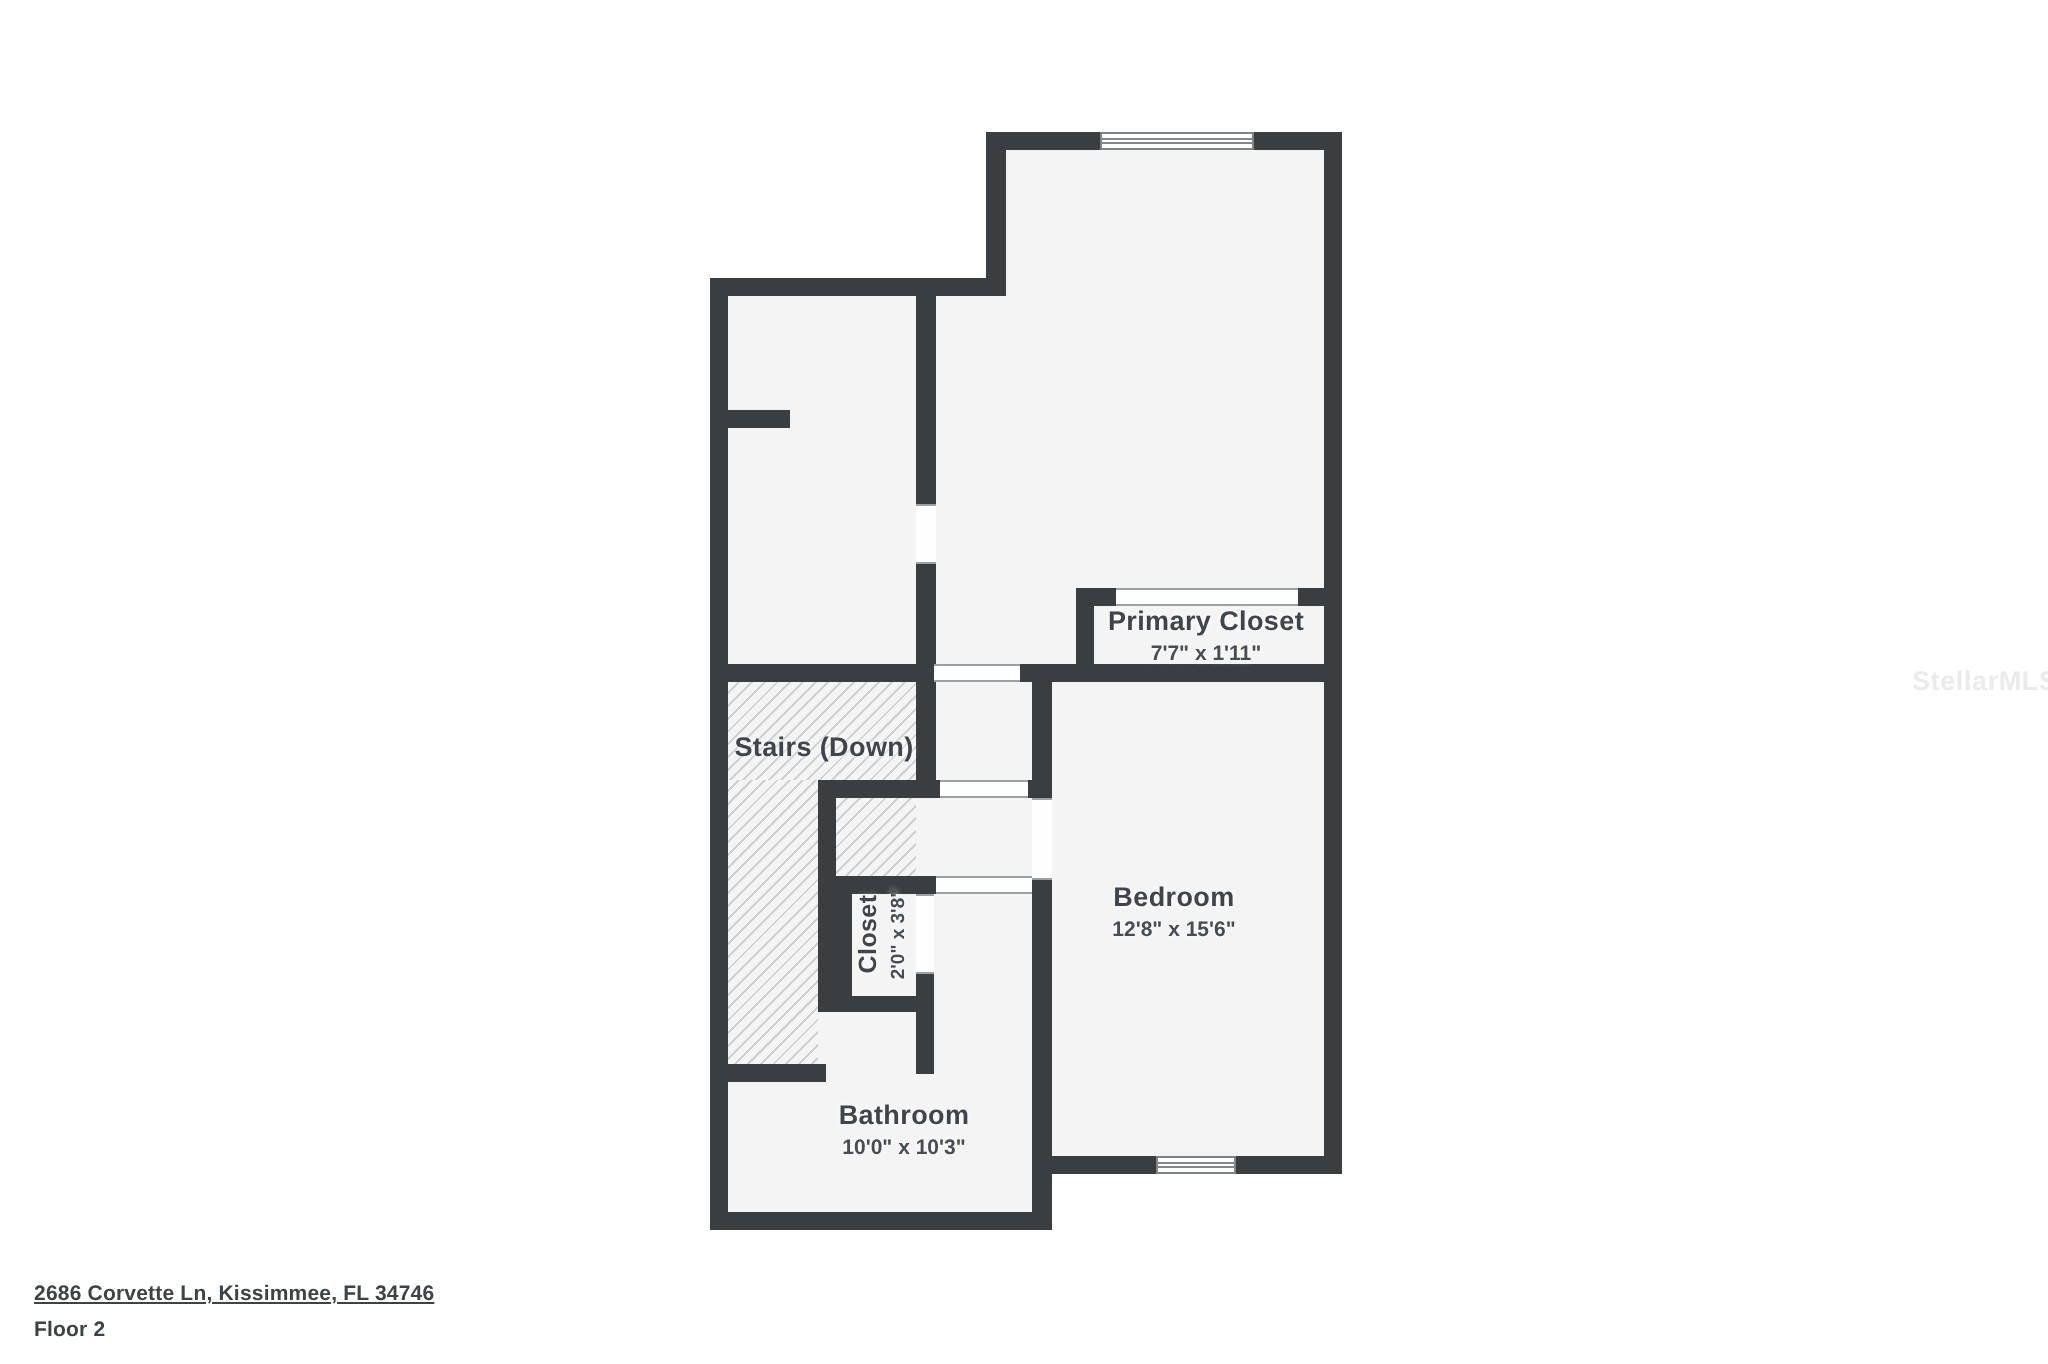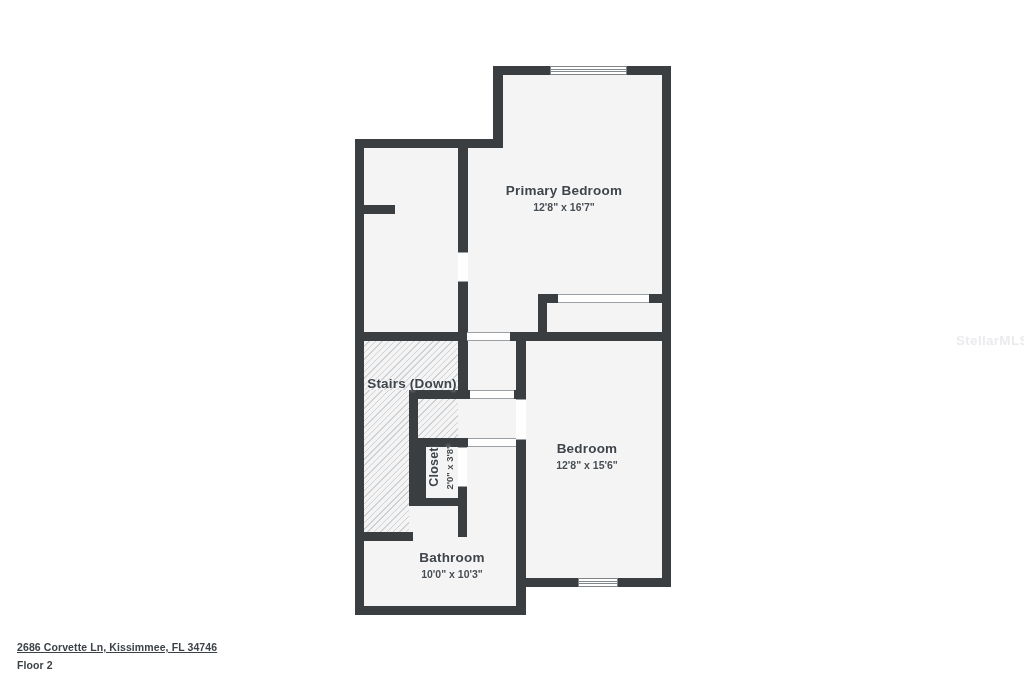--- a/index.html
+++ b/index.html
@@ -76,28 +76,28 @@
   <div class="opening-h" style="left:468px;top:438px;width:48px;height:9px;"></div>
   <div class="opening-v" style="left:458px;top:447px;width:9px;height:40px;"></div>
 
   <div class="window" style="left:550px;top:66px;width:77px;height:9px;">
       <div class="pane"></div>
     </div>
   <div class="window" style="left:578px;top:578px;width:40px;height:9px;">
       <div class="pane"></div>
     </div>
 
-  <div class="room-label" style="left:564px;top:198px;">
-    <span class="name">Primary Bedroom</span>
-    <span class="dims">12'8" x 16'7"</span>
+
+
+  <div class="room-label" style="left:603px;top:318px;">
+    <span class="name">Primary Closet</span>
+    <span class="dims">7'7" x 1'11"</span>
   </div>
 
-
-
-  <div class="room-label" style="left:412px;top:384px;">
+  <div class="room-label" style="left:412px;top:374px;">
     <span class="name">Stairs (Down)</span>
   </div>
 
   <div class="room-label rotated" style="left:441px;top:467px;">
     <span class="name" style="font-size:12.5px;">Closet</span>
     <span class="dims" style="font-size:9.5px;">2'0" x 3'8"</span>
   </div>
 
   <div class="room-label" style="left:587px;top:456px;">
     <span class="name">Bedroom</span>

